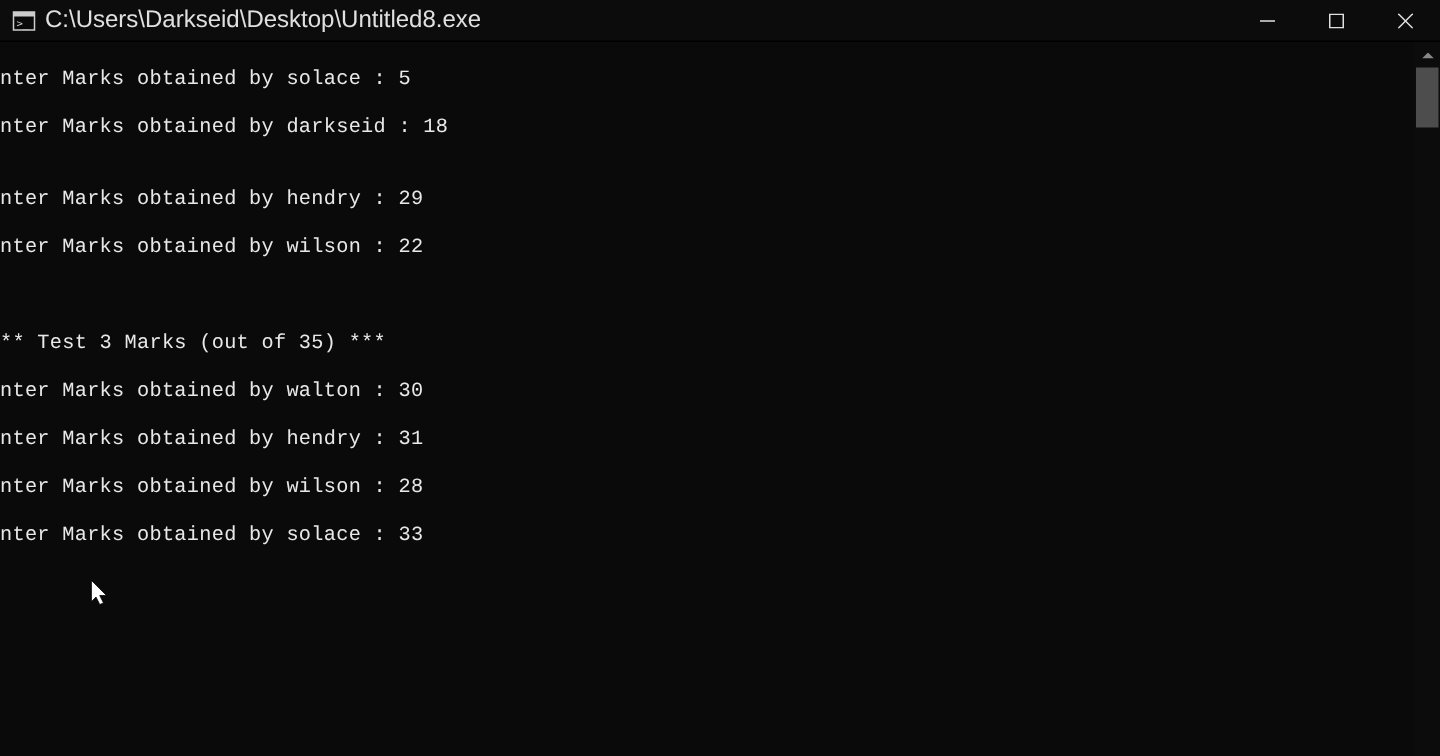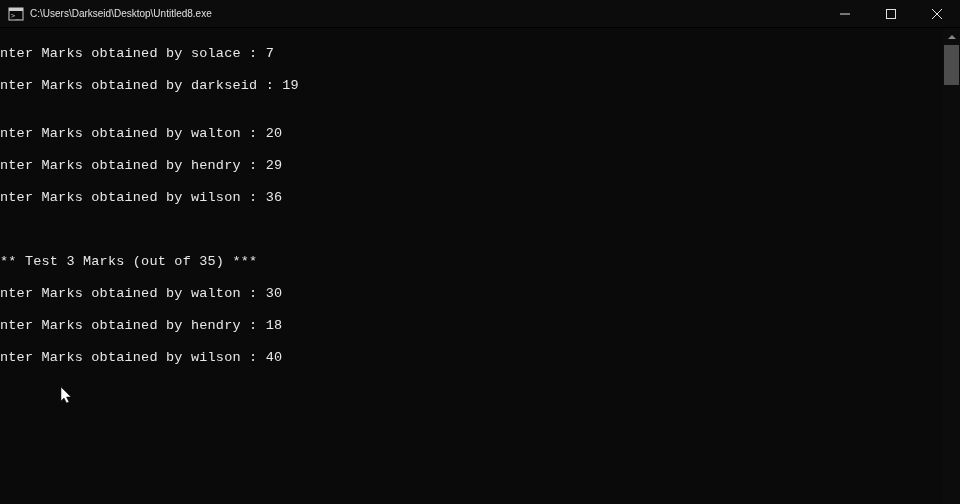--- a/index.html
+++ b/index.html
@@ -29,21 +29,21 @@
     }
     .app-icon {
       width: 16px;
       height: 16px;
       display: inline-flex;
       align-items: center;
       justify-content: center;
     }
     .app-icon svg { display: block; }
     .title-text {
-      font-size: 10px;
+      font-size: 16px;
       color: #e0e0e0;
       font-family: "Segoe UI", Tahoma, sans-serif;
     }
     .titlebar-controls {
       display: flex;
       height: 100%;
     }
     .winbtn {
       width: 46px;
       height: 28px;
@@ -124,32 +124,32 @@
     <div class="winbtn">
       <svg width="10" height="10" viewBox="0 0 10 10">
           <line x1="0" y1="0" x2="10" y2="10" stroke="#e0e0e0" stroke-width="1"></line>
           <line x1="10" y1="0" x2="0" y2="10" stroke="#e0e0e0" stroke-width="1"></line>
         </svg>
     </div>
   </div>
 </div>
 
 <div class="terminal">
-<div>nter Marks obtained by solace : 7</div>
-<div>nter Marks obtained by darkseid : 19</div>
+<div>nter Marks obtained by solace : 5</div>
+<div>nter Marks obtained by darkseid : 18</div>
 <div></div>
-<div>nter Marks obtained by walton : 20</div>
 <div>nter Marks obtained by hendry : 29</div>
-<div>nter Marks obtained by wilson : 36</div>
+<div>nter Marks obtained by wilson : 22</div>
 <div></div>
 <div></div>
 <div>** Test 3 Marks (out of 35) ***</div>
 <div>nter Marks obtained by walton : 30</div>
-<div>nter Marks obtained by hendry : 18</div>
-<div>nter Marks obtained by wilson : 40</div>
+<div>nter Marks obtained by hendry : 31</div>
+<div>nter Marks obtained by wilson : 28</div>
+<div>nter Marks obtained by solace : 33</div>
 
 <div></div>
 
 
 
 
 
 
 <div></div>
 

